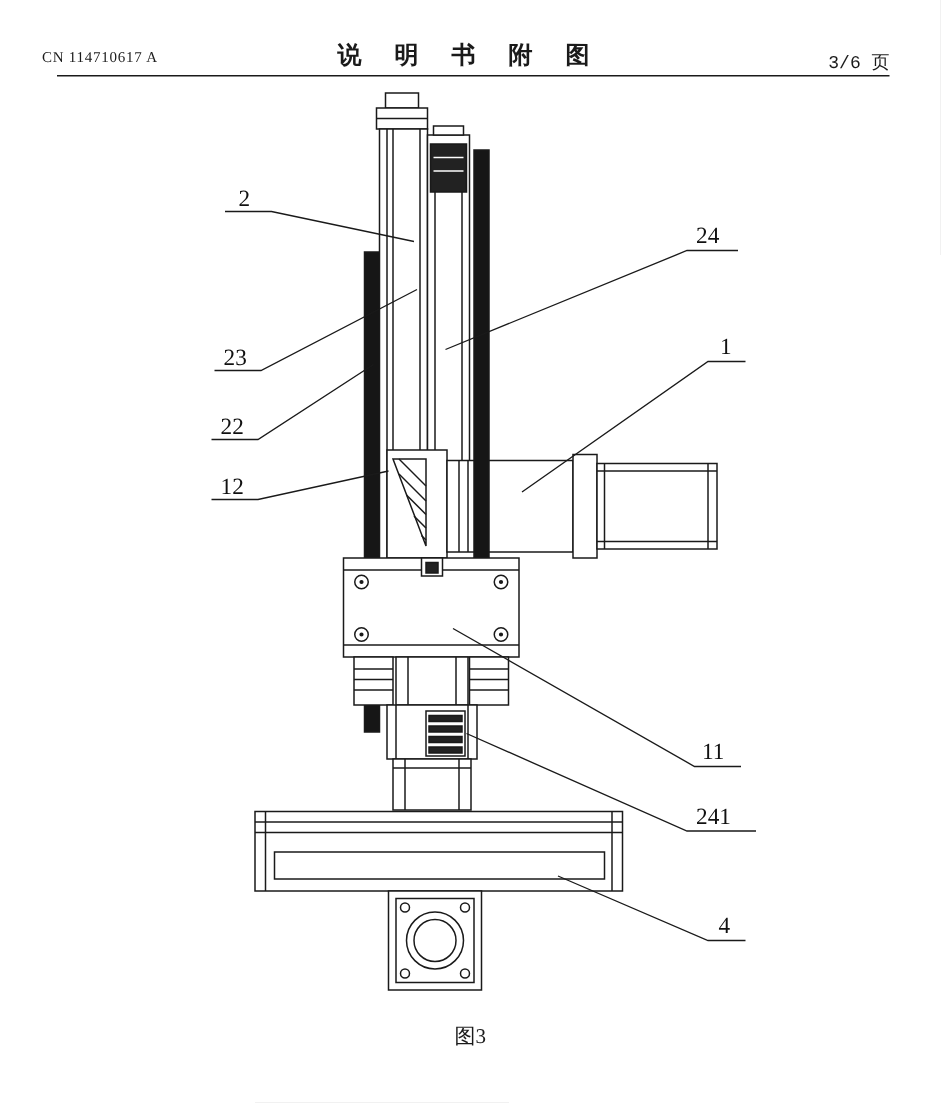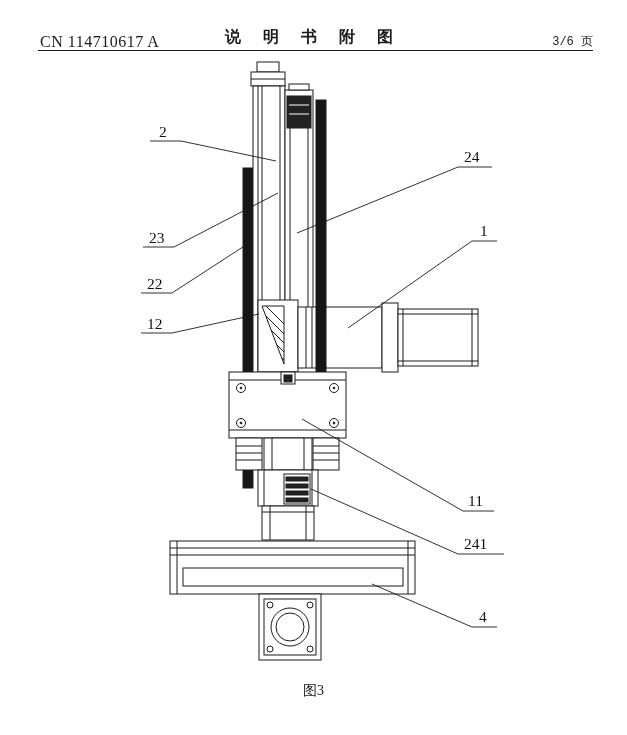--- a/index.html
+++ b/index.html
@@ -6,22 +6,22 @@
   .page {
     position:relative;
     width:627px; height:735px;
     margin:0 auto;
     background:#ffffff;
     font-family:"Liberation Serif", serif;
     color:#1a1a1a;
     overflow:hidden;
   }
   .patent-no {
-    position:absolute; left:40px; top:33px;
-    font-size:16px; letter-spacing:0.5px;
+    position:absolute; left:28px; top:33px;
+    font-size:10px; letter-spacing:0.5px;
   }
   .doc-title {
     position:absolute; left:0; right:0; top:27px;
     text-align:center;
     font-size:16px; font-weight:bold; letter-spacing:9px;
   }
   .page-no {
     position:absolute; right:34px; top:33px;
     font-size:12px;
     font-family:Liberation Mono, monospace;

